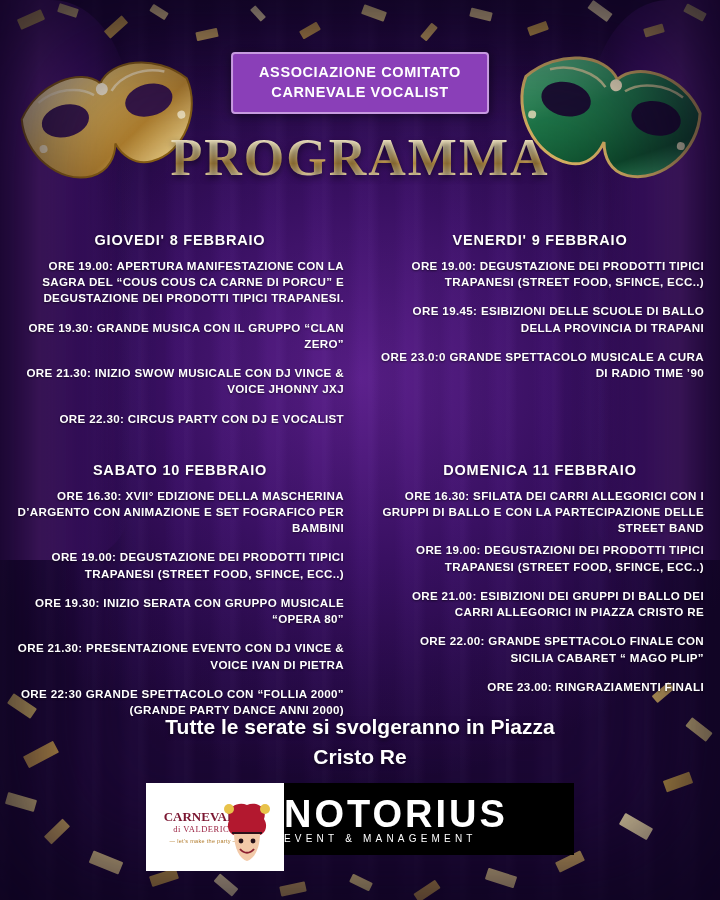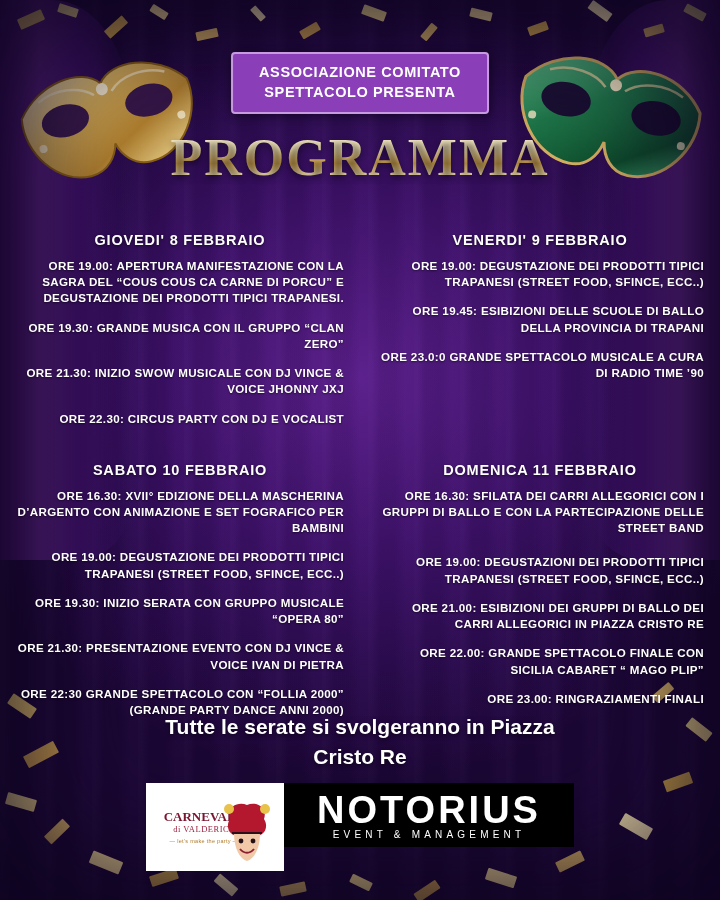--- a/index.html
+++ b/index.html
@@ -210,25 +210,25 @@
   }
   .jester {
     position: absolute;
     right: 10px;
     bottom: 6px;
     width: 54px;
     height: 66px;
   }
   .logo-notorius {
     width: 290px;
-    height: 64px;
+    height: 72px;
     background: #000000;
     display: flex;
     flex-direction: column;
-    align-items: center;
+    align-items: flex-start;
     justify-content: center;
   }
   .ln-main {
     color: #ffffff;
     font-family: "Liberation Sans", sans-serif;
     font-weight: bold;
     font-size: 38px;
     letter-spacing: 3px;
     line-height: 1;
   }
@@ -322,21 +322,21 @@
         <path d="M122 60 C134 48, 160 44, 180 54" stroke="#e7d8a0" stroke-width="2.5" fill="none" opacity="0.8"></path>
         <circle cx="112" cy="56" r="6" fill="#f7ecc6"></circle>
         <circle cx="36" cy="102" r="4" fill="#f7ecc6" opacity="0.85"></circle>
         <circle cx="188" cy="102" r="4" fill="#f7ecc6" opacity="0.85"></circle>
       </g>
     </svg>
   </div>
 
   <div class="banner">
     <div>ASSOCIAZIONE COMITATO</div>
-    <div>SPETTACOLO PRESENTA</div>
+    <div>CARNEVALE VOCALIST</div>
   </div>
 
   <div class="title">PROGRAMMA</div>
 
   <div class="grid">
 
     <div class="cell left">
       <div class="day-title">GIOVEDI' 8 FEBBRAIO</div>
       <div class="ev">ORE 19.00: APERTURA MANIFESTAZIONE CON LA SAGRA DEL “COUS COUS CA CARNE DI PORCU” E DEGUSTAZIONE DEI PRODOTTI TIPICI TRAPANESI.</div>
       <div class="ev">ORE 19.30: GRANDE MUSICA CON IL GRUPPO “CLAN ZERO”</div>
@@ -355,21 +355,21 @@
       <div class="day-title">SABATO 10 FEBBRAIO</div>
       <div class="ev">ORE 16.30: XVII° EDIZIONE DELLA MASCHERINA D’ARGENTO CON ANIMAZIONE E SET FOGRAFICO PER BAMBINI</div>
       <div class="ev">ORE 19.00: DEGUSTAZIONE DEI PRODOTTI TIPICI TRAPANESI (STREET FOOD, SFINCE, ECC..)</div>
       <div class="ev">ORE 19.30: INIZIO SERATA CON GRUPPO MUSICALE “OPERA 80”</div>
       <div class="ev">ORE 21.30: PRESENTAZIONE EVENTO CON DJ VINCE &amp; VOICE IVAN DI PIETRA</div>
       <div class="ev">ORE 22:30 GRANDE SPETTACOLO CON “FOLLIA 2000” (GRANDE PARTY DANCE ANNI 2000)</div>
     </div>
 
     <div class="cell right" style="padding-top:12px;">
       <div class="day-title">DOMENICA 11 FEBBRAIO</div>
-      <div class="ev" style="margin-bottom:18px;">ORE 16.30: SFILATA DEI CARRI ALLEGORICI CON I GRUPPI DI BALLO E CON LA PARTECIPAZIONE DELLE STREET BAND</div>
+      <div class="ev" style="margin-bottom:6px;">ORE 16.30: SFILATA DEI CARRI ALLEGORICI CON I GRUPPI DI BALLO E CON LA PARTECIPAZIONE DELLE STREET BAND</div>
       <div class="ev">ORE 19.00: DEGUSTAZIONI DEI PRODOTTI TIPICI TRAPANESI (STREET FOOD, SFINCE, ECC..)</div>
       <div class="ev">ORE 21.00: ESIBIZIONI DEI GRUPPI DI BALLO DEI CARRI ALLEGORICI IN PIAZZA CRISTO RE</div>
       <div class="ev">ORE 22.00: GRANDE SPETTACOLO FINALE CON SICILIA CABARET “ MAGO PLIP”</div>
       <div class="ev">ORE 23.00: RINGRAZIAMENTI FINALI</div>
     </div>
   </div>
 
   <div class="footer-note">
     <div>Tutte le serate si svolgeranno in Piazza</div>
     <div>Cristo Re</div>

